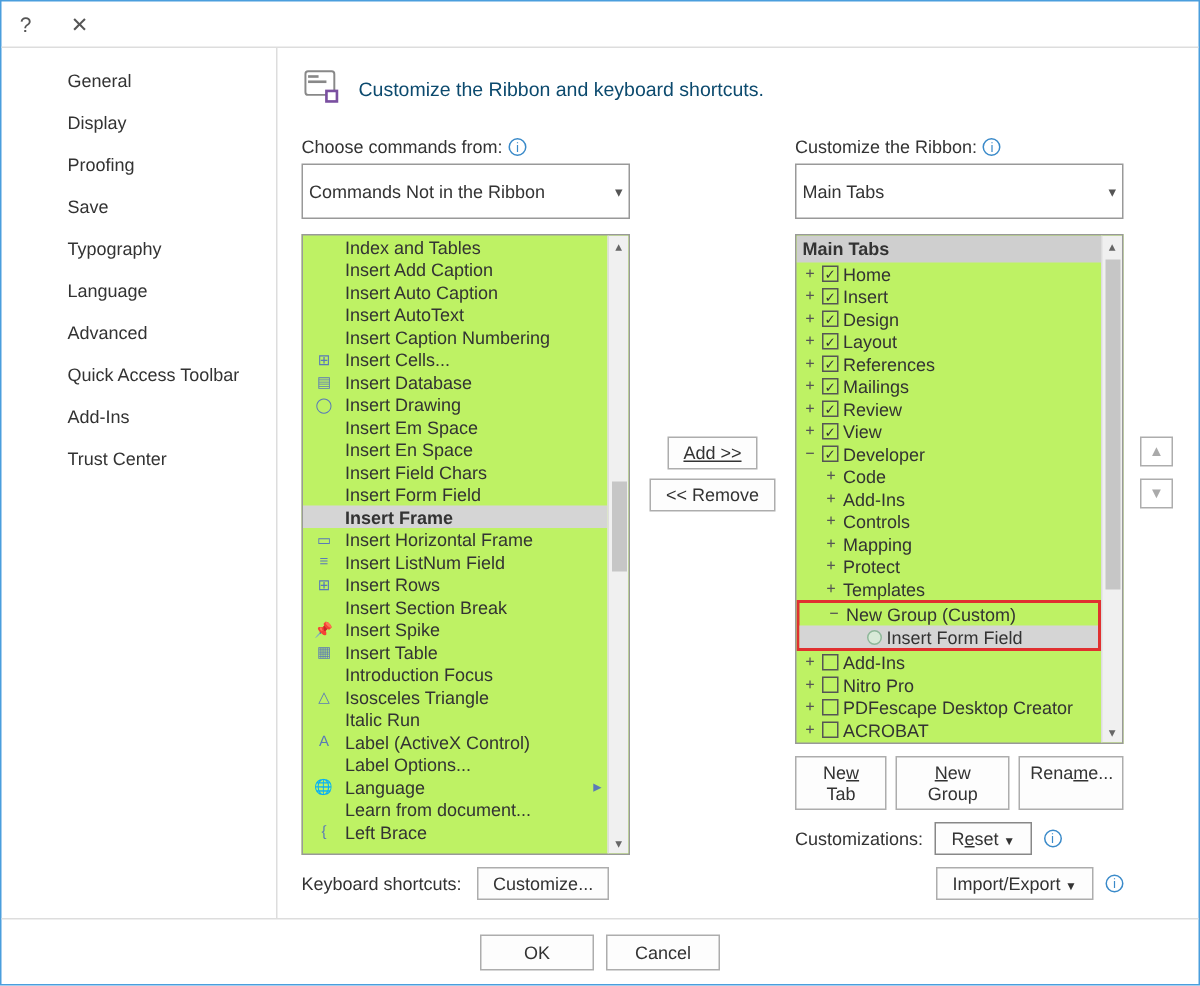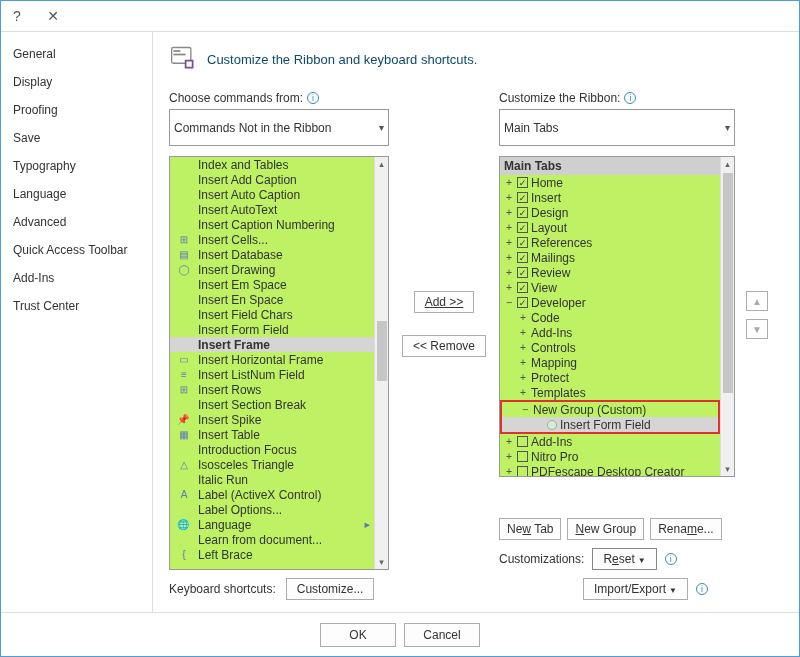--- a/index.html
+++ b/index.html
@@ -2,31 +2,31 @@
 <html><head>
 <meta charset="utf-8">
 <style>
   * { box-sizing: border-box; }
   body { margin: 0; font-family: "Segoe UI", Arial, sans-serif; font-size: 12px; background: #fff; color: #333; }
   .window { width: 800px; height: 657px; border: 1px solid #4a9edd; display: flex; flex-direction: column; position: relative; }
   .titlebar { height: 30px; display: flex; align-items: center; padding: 0 8px; }
   .titlebar-title { flex: 1; font-size: 12px; color: #333; }
   .titlebar-btns { display: flex; gap: 20px; padding-right:4px;}
   .titlebar-btn { width: 16px; height: 16px; display:flex; align-items:center; justify-content:center; font-size:14px; color:#555; cursor:pointer;}
-  .body { flex: 1; display: flex; overflow: hidden; border-top:1px solid #ddd;}
+  .body { flex: 1; display: flex; overflow: hidden; border-top:1px solid #ddd;padding-left:32px;}
   .sidebar { width: 152px; border-right: 1px solid #ddd; padding-top: 8px; background:#fff;}
   .side-item { padding: 7px 12px; cursor: pointer; color:#333;}
   .side-item.active { background: #d5d5d5; }
   .main { flex: 1; padding: 12px 16px 12px 16px; display: flex; flex-direction: column; position:relative;}
   .heading { display: flex; align-items: center; gap: 10px; margin-bottom: 16px; }
   .heading-icon svg { width: 28px; height: 28px; }
   .heading-text { font-size: 13px; color:#0c4a6e;}
   .columns { display: flex; gap: 10px; flex:1; min-height:0;}
   .col { flex: 1; display:flex; flex-direction:column; min-width:0;}
-  .midcol { width: 90px; display:flex; flex-direction:column; align-items:center; padding-top:200px; gap:22px;}
+  .midcol { width: 90px; display:flex; flex-direction:column; align-items:center; padding-top:200px; gap:6px;}
   .lbl { margin-bottom: 4px; display:flex; align-items:center; gap:4px;}
   .info-icon { display:inline-block; width:12px; height:12px; border:1px solid #3a8ac9; border-radius:50%; color:#3a8ac9; font-size:9px; line-height:10px; text-align:center;}
   .dropdown { border:1px solid #999; height:37px; display:flex; align-items:center; padding:0 4px; justify-content:space-between; background:#fff; cursor:pointer; margin-bottom:10px;}
   .chev { font-size:10px; color:#555;}
   .listbox { border:1px solid #999; flex:1; overflow:hidden; position:relative; background:#bef264;}
   .list-inner { position:absolute; inset:0 14px 0 0; overflow:hidden;}
   .scrollbar { position:absolute; top:0; right:0; width:14px; height:100%; background:#f0f0f0; border-left:1px solid #ddd;}
   .scroll-up,.scroll-down{height:14px;display:flex;align-items:center;justify-content:center;font-size:9px;color:#666;}
   .scroll-thumb{background:#c6c6c6; width:10px; margin:0 auto;}
   .cmd-row{display:flex;align-items:center;height:15px;padding-left:6px;gap:6px;white-space:nowrap;}
@@ -42,21 +42,21 @@
   .btn { border:1px solid #adadad; background:#fdfdfd; padding:3px 10px; cursor:pointer; min-width:60px; text-align:center;}
   .under-row{margin-top:8px;display:flex;align-items:center;gap:10px;}
   .actions-row{display:flex;gap:6px;margin-top:8px;justify-content:flex-start;}
   .custrow{display:flex;align-items:center;gap:8px;margin-top:8px;}
   .spin-btns{display:flex;flex-direction:column;gap:8px;align-items:center;padding-top:200px;width:24px;}
   .spin{width:22px;height:20px;border:1px solid #adadad;display:flex;align-items:center;justify-content:center;font-size:10px;color:#aaa;}
   .footer{height:44px;border-top:1px solid #ddd;display:flex;justify-content:center;align-items:center;gap:8px;padding:0 12px;}
   .bigbtn{border:1px solid #adadad;background:#fdfdfd;width:76px;height:24px;display:flex;align-items:center;justify-content:center;cursor:pointer;}
   .tri{font-size:8px;margin-left:3px;}
   .menu-icon{font-size:11px;color:#5a7ab8;}
-  .right-actions .btn{min-width:0;padding:3px 7px;margin-top:33px;}
+  .right-actions .btn{min-width:0;padding:3px 7px;}
 </style>
 </head>
 <body>
 
 <div class="window">
   <div class="titlebar">
     <div class="titlebar-btns">
       <div class="titlebar-btn">?</div>
       <div class="titlebar-btn">✕</div>
     </div>
@@ -352,21 +352,21 @@
           <div class="actions-row right-actions">
             <div class="btn"><span>Ne<u>w</u> Tab</span></div>
             <div class="btn redbox"><span><u>N</u>ew Group</span></div>
             <div class="btn"><span>Rena<u>m</u>e...</span></div>
           </div>
           <div class="custrow">
             <span>Customizations:</span>
             <div class="btn" style="border:1px solid #888"><span>R<u>e</u>set</span><span class="tri">▼</span></div>
             <span class="info-icon">i</span>
           </div>
-          <div class="custrow" style="margin-left:84px">
+          <div class="custrow" style="justify-content:flex-end;margin-left:84px">
             <div class="btn"><span>Import/Export</span><span class="tri">▼</span></div>
             <span class="info-icon">i</span>
           </div>
         </div>
 
         <div class="spin-btns">
           <div class="spin">▲</div>
           <div class="spin">▼</div>
         </div>
       </div>

